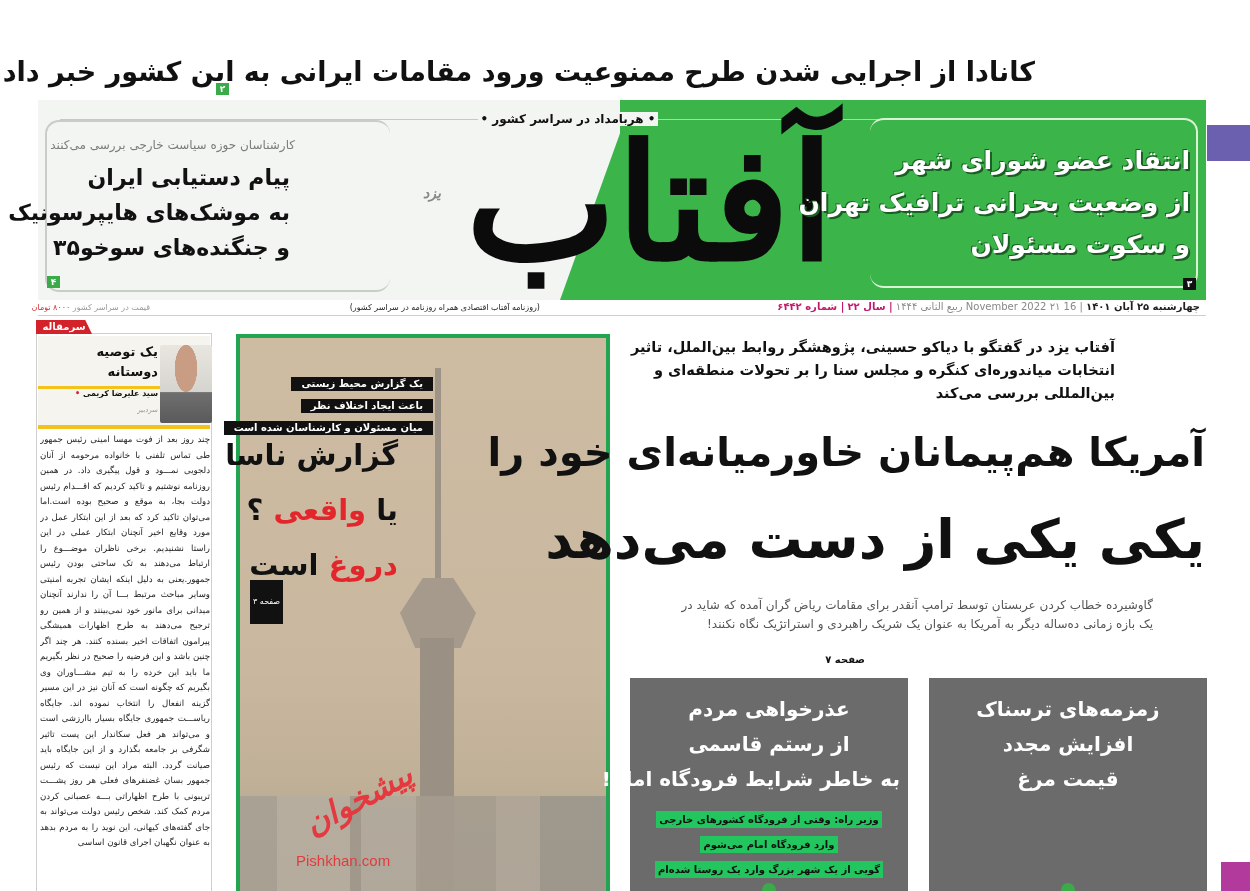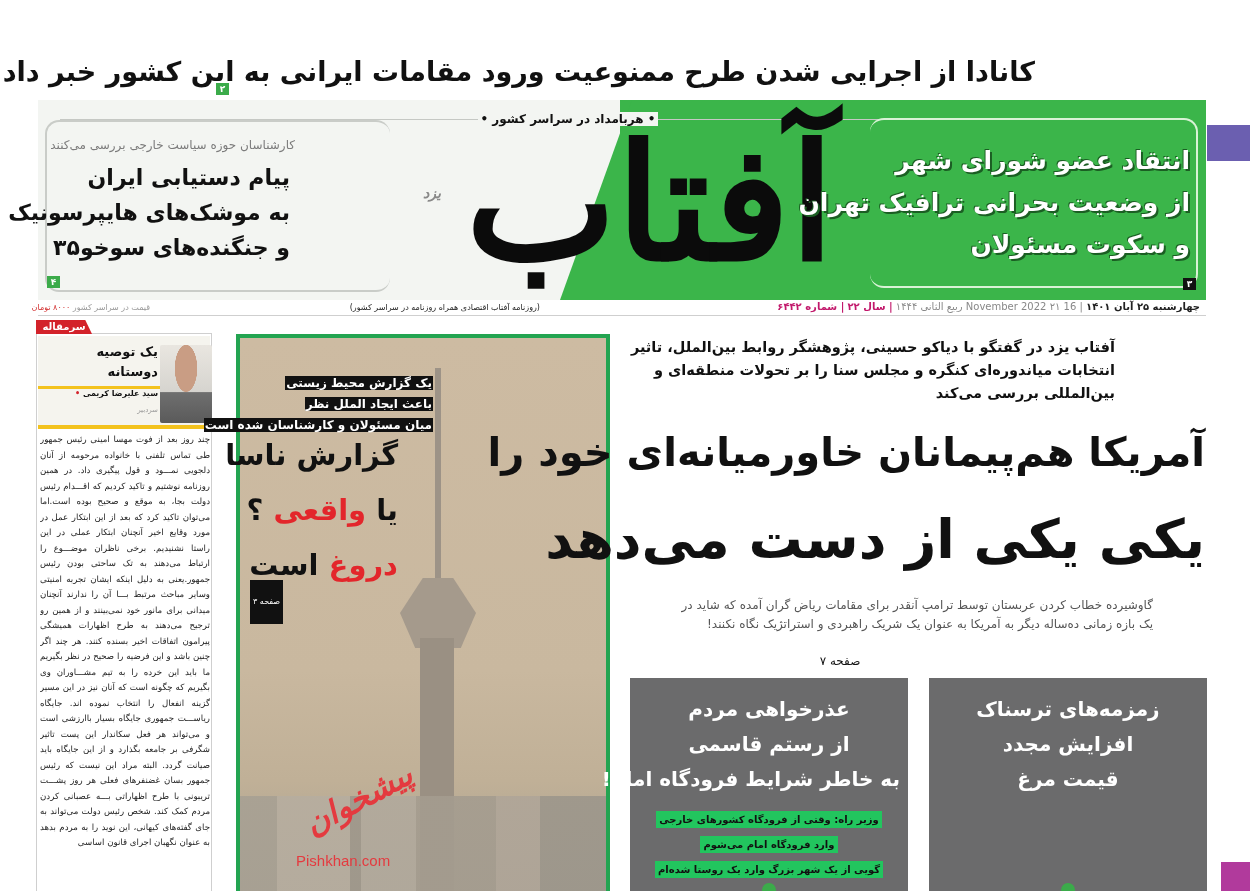--- a/index.html
+++ b/index.html
@@ -54,33 +54,33 @@
   #editorial-role { left: 60px; top: 406px; width: 98px; text-align: right; font-size: 7px; color: #999; }
   #editorial-body { left: 40px; top: 432px; width: 170px; height: 459px; overflow: hidden; text-align: justify; font-family: "DejaVu Serif", serif; font-size: 8.6px; line-height: 15.5px; color: #222; }
 
   
   #photo-box { left: 236px; top: 334px; width: 374px; height: 557px; border: 4px solid #23a451; border-bottom: none; background: linear-gradient(180deg, #cdbba2 0%, #c9b89f 60%, #c0b097 80%, #a8a090 100%); overflow: hidden; }
   .tower-shaft { position: absolute; left: 195px; top: 30px; width: 6px; height: 230px; background: #9d9387; }
   .tower-pod { position: absolute; left: 160px; top: 240px; width: 76px; height: 70px; background: #a59a8c; clip-path: polygon(30% 0, 70% 0, 100% 50%, 80% 100%, 20% 100%, 0 50%); }
   .tower-base { position: absolute; left: 180px; top: 300px; width: 34px; height: 260px; background: #9a9083; }
   .city { position: absolute; left: 0; bottom: 0; width: 100%; height: 95px; background: linear-gradient(90deg, #a7a093 0 10%, #b6ad9f 10% 30%, #9e978b 30% 33%, #b1a99c 33% 48%, #a49c8f 48% 70%, #afa598 70% 82%, #9c968b 82% 100%); opacity: 0.9; }
   #photo-kicker { left: 248px; top: 372px; width: 185px; text-align: right; }
-  .kicker-line { display: inline-block; background: #111; color: #fff; font-size: 12px; line-height: 14px; padding: 0 1px; margin-bottom: 3px; white-space: nowrap; font-weight: bold; }
+  .kicker-line { display: inline-block; background: #111; color: #fff; font-size: 10px; line-height: 14px; padding: 0 10px; margin-bottom: 3px; white-space: nowrap; font-weight: bold; }
   #photo-headline { left: 248px; top: 428px; width: 150px; text-align: right; font-size: 29px; line-height: 55px; font-weight: bold; color: #111; white-space: nowrap; }
   .red-word { color: #e3262b; }
   #photo-page { left: 250px; top: 580px; background: #111; color: #fff; font-size: 8px; padding: 16px 3px; line-height: 12px; }
   #watermark { left: 300px; top: 780px; font-family: "DejaVu Serif", serif; font-style: italic; color: #e43a3f; font-size: 32px; transform: rotate(-28deg); font-weight: bold; }
   #watermark-url { left: 296px; top: 852px; color: #e43a3f; font-size: 15px; font-family: "Liberation Sans", sans-serif; }
 
   
   #main-kicker { left: 630px; top: 336px; width: 485px; text-align: right; font-size: 14.5px; line-height: 23px; font-weight: bold; color: #111; }
   #main-h1 { left: 625px; top: 422px; width: 580px; text-align: right; font-size: 40px; line-height: 60px; font-weight: bold; letter-spacing: -2px; white-space: nowrap; }
   #main-h2 { left: 625px; top: 500px; width: 580px; text-align: right; font-size: 54px; line-height: 80px; font-weight: bold; letter-spacing: -2px; white-space: nowrap; }
   #main-lede { left: 668px; top: 596px; width: 485px; text-align: right; font-size: 12px; line-height: 19px; color: #555; }
-  #main-page { left: 815px; top: 654px; width: 50px; text-align: center; font-size: 12px; font-weight: normal; }
+  #main-page { left: 815px; top: 654px; width: 50px; text-align: right; font-size: 10px; font-weight: bold; }
 
   
   .grey-box { position: absolute; top: 678px; width: 278px; height: 213px; background: #6b6b6c; }
   #box-chicken { left: 929px; }
   #box-airport { left: 630px; }
   .grey-title { position: absolute; top: 14px; left: 8px; width: 262px; text-align: center; font-size: 20px; line-height: 35px; font-weight: bold; color: #fff; white-space: nowrap; }
   .grey-sub { position: absolute; top: 130px; left: 8px; width: 262px; text-align: center; }
   .grey-sub-line { display: inline-block; background: #22c55e; color: #111; font-size: 10px; line-height 15px; padding: 3px 3px; margin-bottom: 5px; white-space: nowrap; font-weight: bold; }
   .grey-badge { position: absolute; bottom: 0; left: 132px; width: 14px; height: 8px; background: #3bab4a; border-radius: 8px 8px 0 0; }
 
@@ -152,21 +152,21 @@
 <div id="editorial-body" class="abs rtl">چند روز بعد از فوت مهسا امینی رئیس جمهور طی تماس تلفنی با خانواده مرحومه از آنان دلجویی نمـــود و قول پیگیری داد. در همین روزنامه نوشتیم و تاکید کردیم که اقـــدام رئیس دولت بجا، به موقع و صحیح بوده است.اما می‌توان تاکید کرد که بعد از این ابتکار عمل در مورد وقایع اخیر آنچنان ابتکار عملی در این راستا نشنیدیم. برخی ناظران موضـــوع را ارتباط می‌دهند به تک ساحتی بودن رئیس جمهور.یعنی به دلیل اینکه ایشان تجربه امنیتی وسایر مباحث مرتبط بـــا آن را ندارند آنچنان میدانی برای مانور خود نمی‌بینند و از همین رو ترجیح می‌دهند به طرح اظهارات همیشگی پیرامون اتفاقات اخیر بسنده کنند. هر چند اگر چنین باشد و این فرضیه را صحیح در نظر بگیریم ما باید این خرده را به تیم مشـــاوران وی بگیریم که چگونه است که آنان نیز در این مسیر گزینه انفعال را انتخاب نموده اند. جایگاه ریاســـت جمهوری جایگاه بسیار باارزشی است و می‌تواند هر فعل سکاندار این پست تاثیر شگرفی بر جامعه بگذارد و از این جایگاه باید صیانت گردد. البته مراد این نیست که رئیس جمهور بسان غضنفرهای فعلی هر روز پشـــت تریبونی با طرح اظهاراتی بـــه عصبانی کردن مردم کمک کند. شخص رئیس دولت می‌تواند به جای گفته‌های کیهانی، این نوید را به مردم بدهد به عنوان نگهبان اجرای قانون اساسی</div>
 
 <div id="photo-box" class="abs">
   <div class="tower-shaft"></div>
   <div class="tower-pod"></div>
   <div class="tower-base"></div>
   <div class="city"></div>
 </div>
 <div id="photo-kicker" class="abs rtl">
   <span class="kicker-line">یک گزارش محیط زیستی</span><br>
-  <span class="kicker-line">باعث ایجاد الملل نظر</span><br>
+  <span class="kicker-line">باعث ایجاد اختلاف نظر</span><br>
   <span class="kicker-line">میان مسئولان و کارشناسان شده است</span>
 </div>
 <div id="photo-headline" class="abs rtl">
   <div>گزارش ناسا</div>
   <div><span>یا </span><span class="red-word">واقعی</span><span> ؟</span></div>
   <div><span class="red-word">دروغ</span><span> است</span></div>
 </div>
 <div id="photo-page" class="abs rtl">صفحه ۳</div>
 <div id="watermark" class="abs rtl">پیشخوان</div>
 <div id="watermark-url" class="abs">Pishkhan.com</div>

